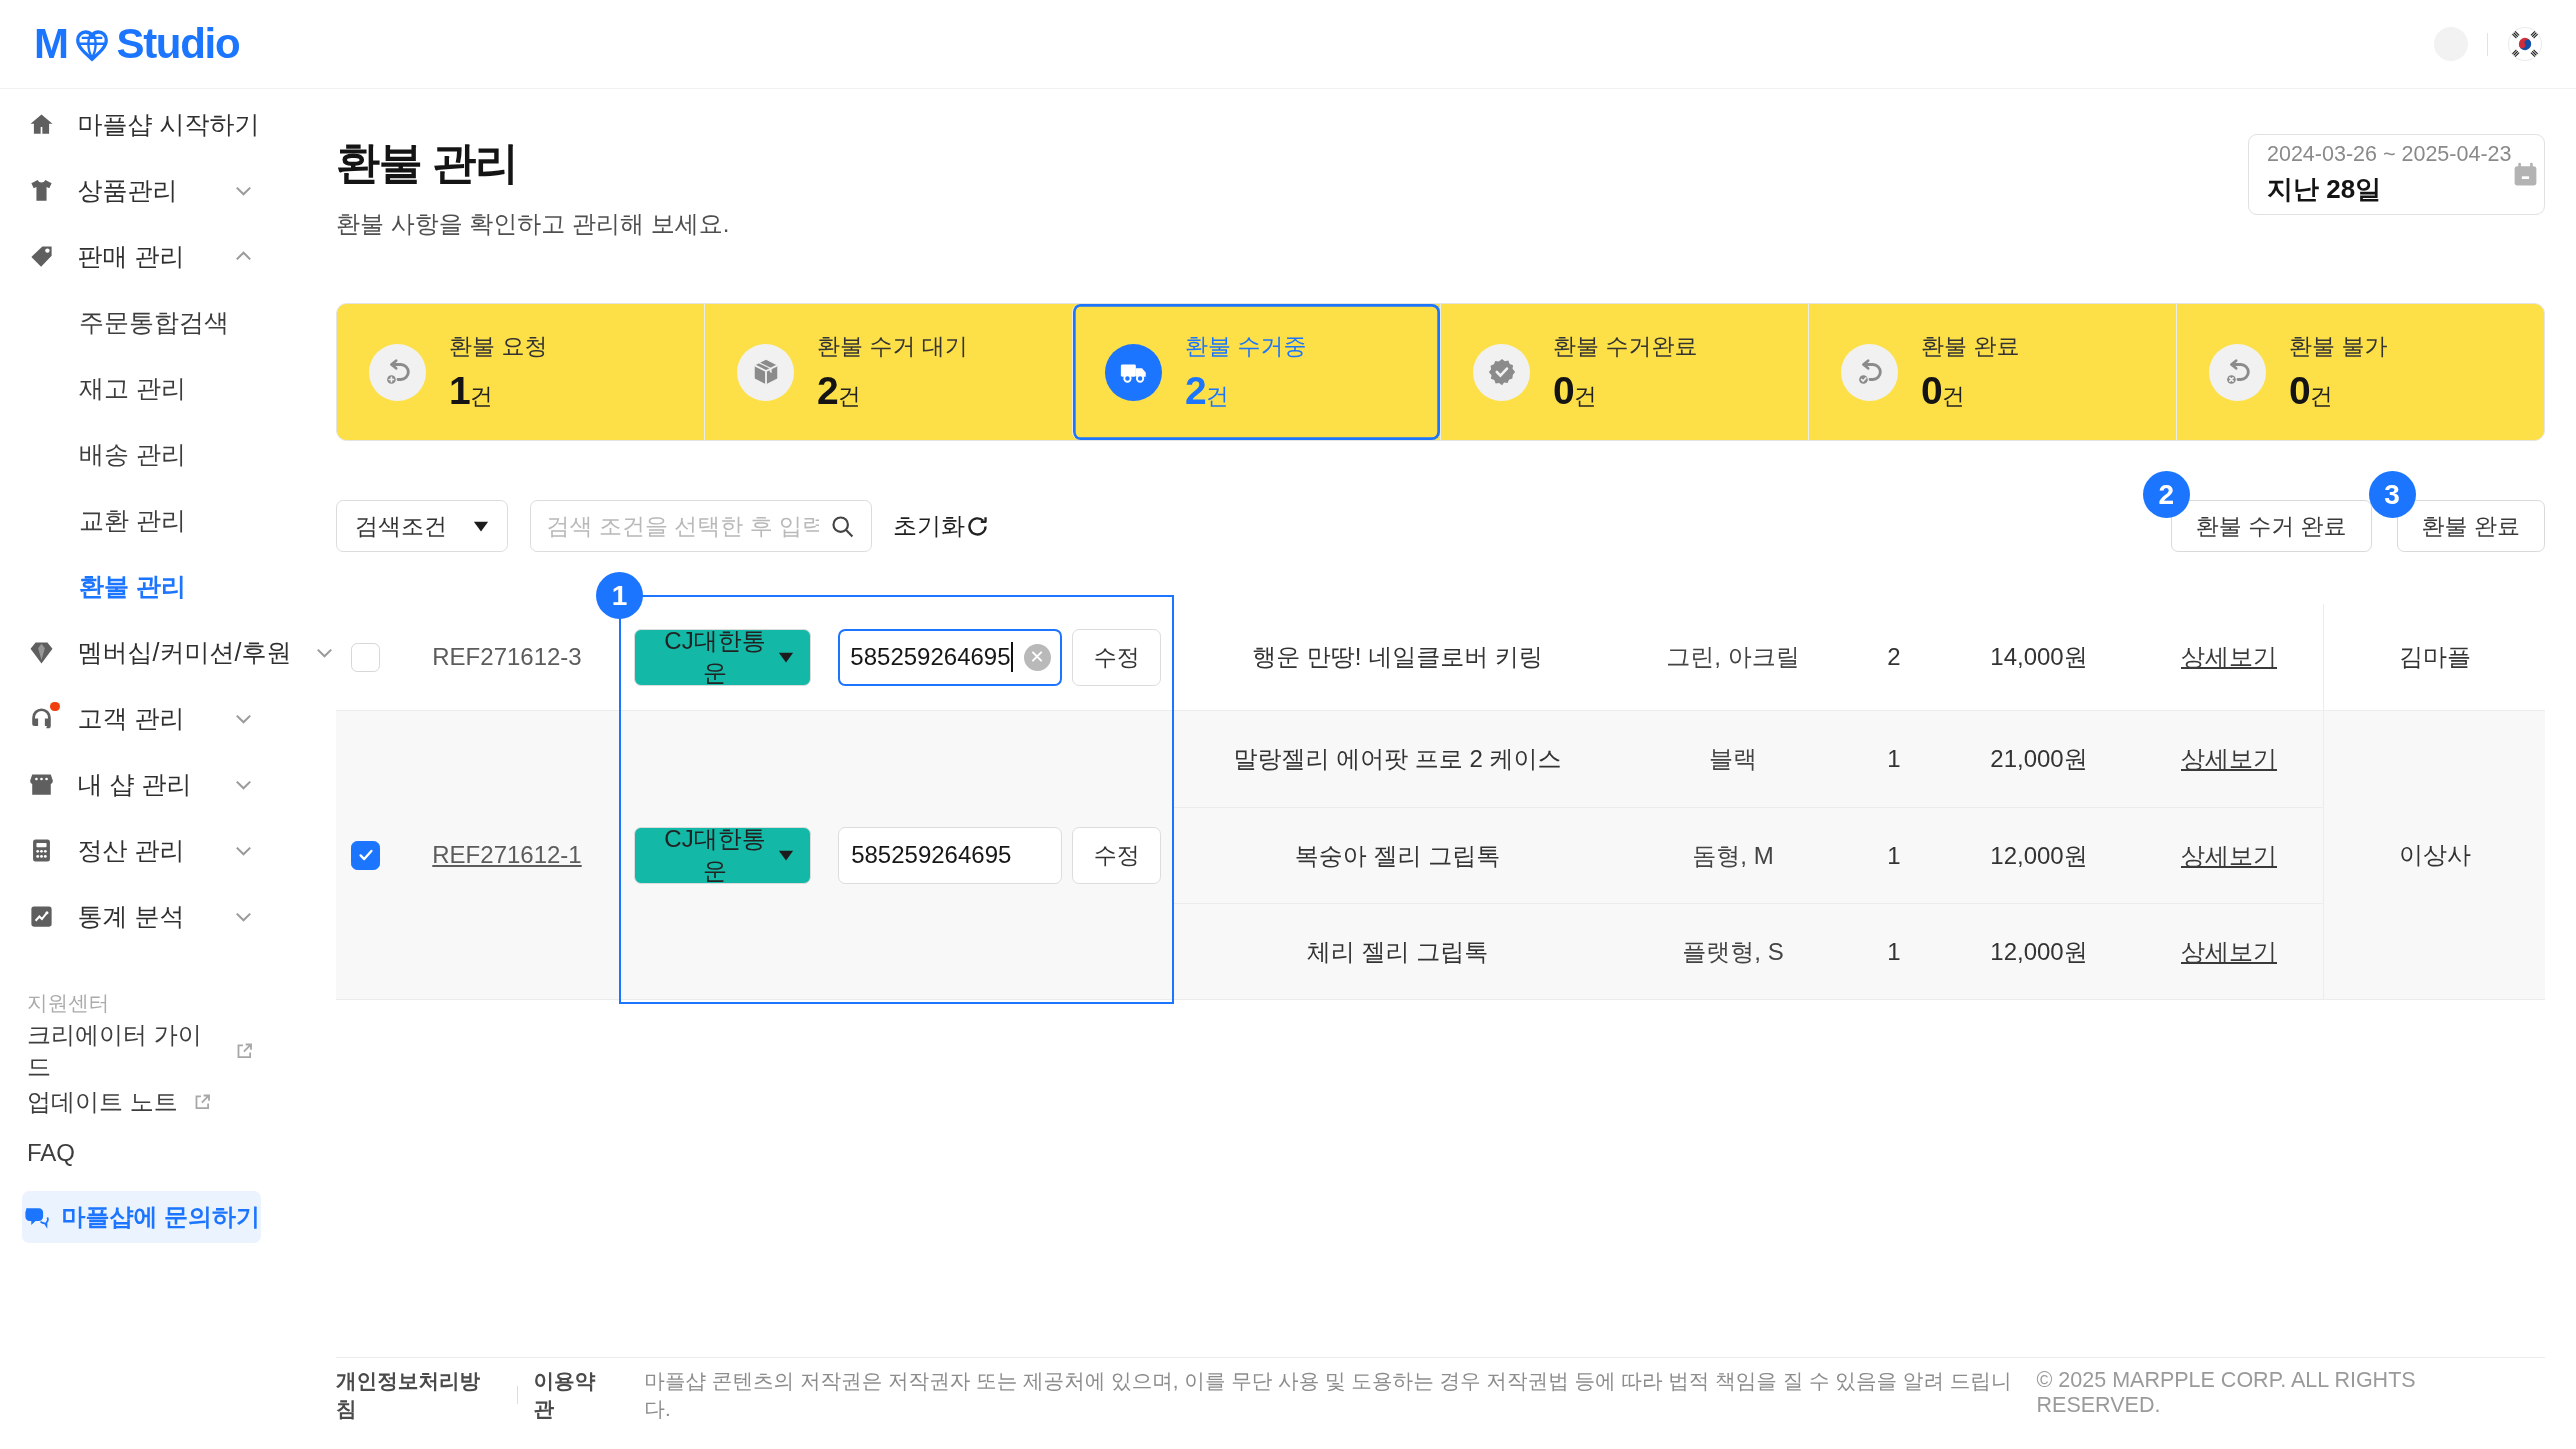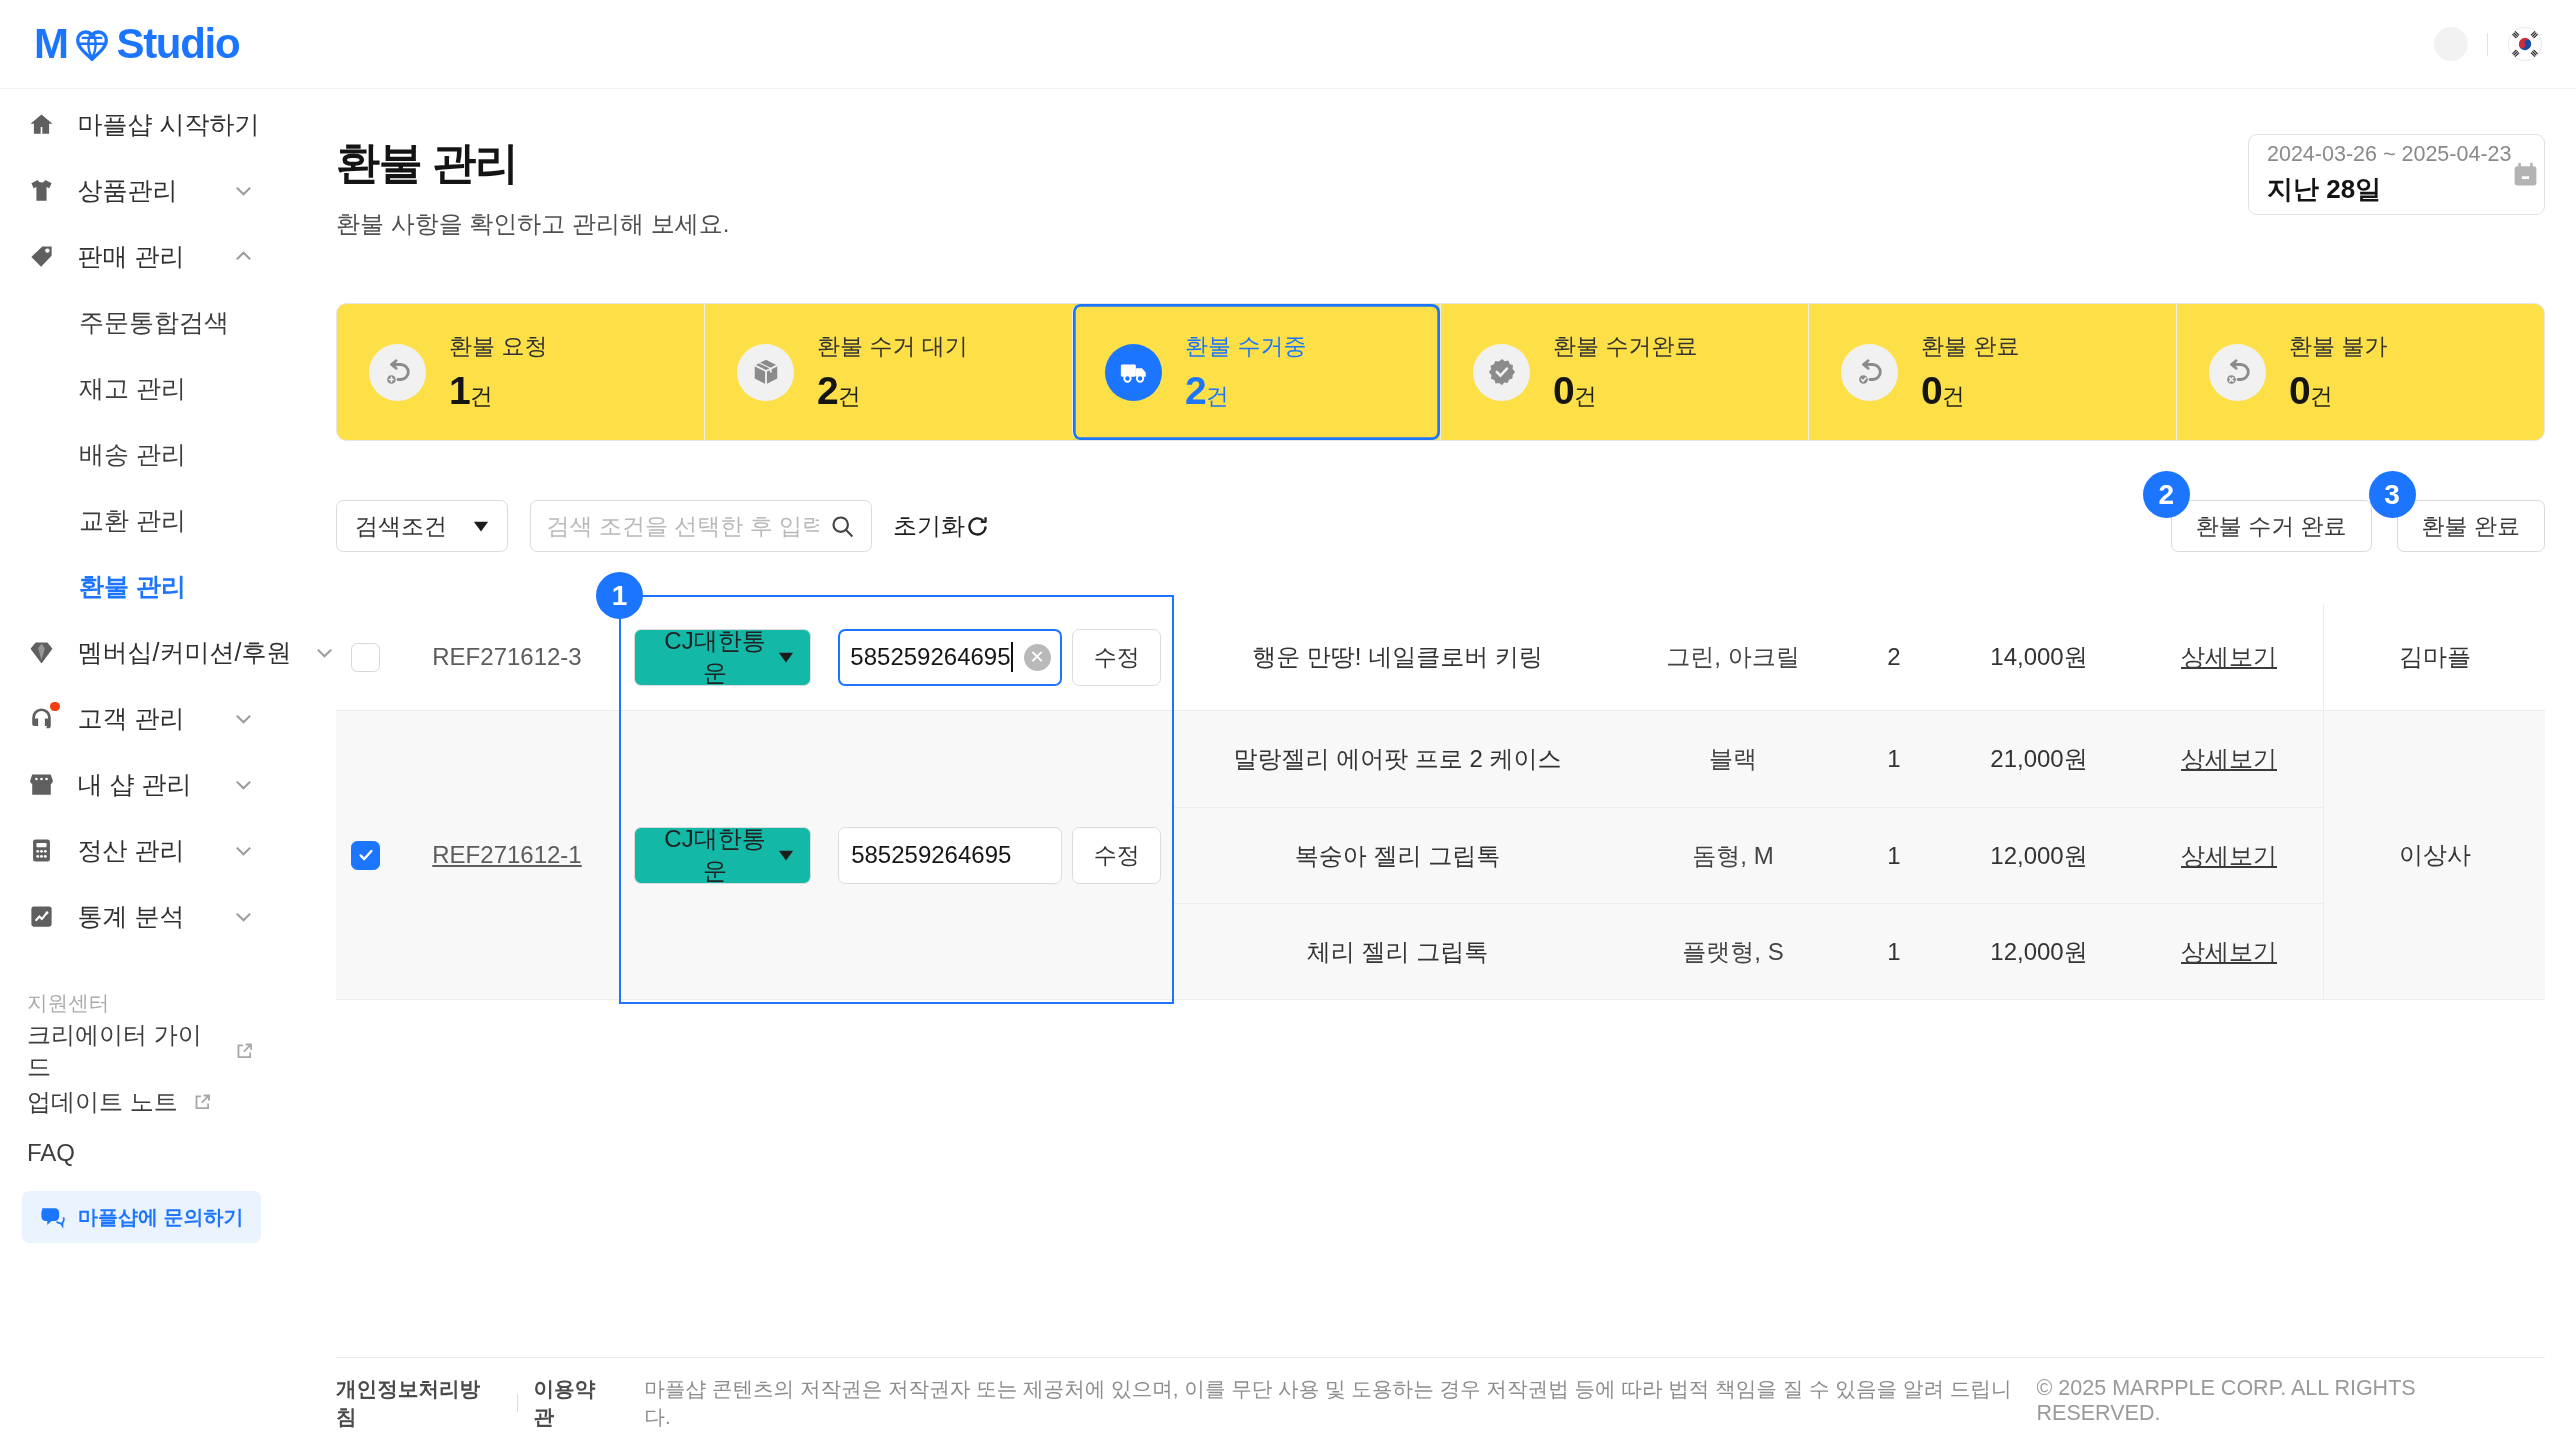--- a/index.html
+++ b/index.html
@@ -24,21 +24,21 @@
   
   .nav-item{height:66px;display:flex;align-items:center;gap:21.5px;padding:0 27px}
   .nav-ico{width:29px;height:29px;flex:none;color:#5f5f5f;position:relative;display:flex;align-items:center;justify-content:center}
   .nav-label{font-size:25px;color:#2f2f2f;font-weight:500;white-space:nowrap}
   .chev{margin-left:auto;flex:none;display:flex}
   .sub-item{height:66px;display:flex;align-items:center;padding-left:79px;font-size:25px;color:#3d3d3d}
   .sub-item.active{color:#1C75FF;font-weight:700}
   .support-title{margin:39px 27px 9px;font-size:20.6px;color:#ababab}
   .support-link{height:51px;display:flex;align-items:center;gap:14.3px;padding:0 27px;font-size:24px;color:#3d3d3d}
   .contact-btn{margin:12.5px 21.5px 0;height:52px;border-radius:7.2px;background:#EBF3FE;color:#1C75FF;
-    display:flex;align-items:center;justify-content:center;gap:12.5px;font-size:20px;font-weight:600;border:0;font-family:inherit}
+    display:flex;align-items:center;justify-content:center;gap:12.5px;font-size:24px;font-weight:600;border:0;font-family:inherit}
 
   
   .page-head{display:flex;justify-content:space-between;align-items:flex-start;margin-top:45px}
   .page-title{font-size:44px;font-weight:800;letter-spacing:-1.3px;color:#141414}
   .page-sub{margin-top:15px;font-size:24px;color:#4f4f4f}
   .datebox{width:297px;height:81px;border:0.9px solid #e1e1e1;border-radius:9px;padding:5px 18px;
     display:flex;align-items:center;justify-content:space-between;background:#fff}
   .date-range{font-size:21.5px;color:#8a8a8a;white-space:nowrap}
   .date-preset{font-size:26px;font-weight:700;color:#141414;margin-top:5.4px}
 
@@ -104,21 +104,21 @@
   .clear{margin-left:auto;width:27px;height:27px;border-radius:50%;background:#b9b9b9;color:#fff;
     display:flex;align-items:center;justify-content:center;font-size:18px;line-height:1;flex:none}
   .edit-btn{width:89px;height:57px;border:0.9px solid #dcdcdc;border-radius:7.2px;background:#fff;
     font-size:23px;color:#333;font-family:inherit}
 
   .ann-box{position:absolute;left:283px;top:-9px;width:555px;height:calc(100% + 12.5px);
     border:2.7px solid #1C75FF;pointer-events:none}
   .ann-box .marker{position:absolute;left:-25px;top:-25px}
 
   
-  .footer{margin-top:auto;height:92px;border-top:0.9px solid #ececec;padding-top:17px;
+  .footer{margin-top:auto;height:92px;border-top:0.9px solid #ececec;padding-top:9px;
     display:flex;justify-content:space-between;align-items:flex-start}
   .f-left{display:flex;align-items:center;gap:16px;font-size:20.6px}
   .f-strong{font-weight:700;color:#4a4a4a}
   .f-sep{width:0.9px;height:18px;background:#ddd}
   .f-notice{color:#8c8c8c;margin-left:12.5px}
   .f-right{font-size:21.5px;color:#9a9a9a;margin-top:0.9px}
 
   svg{display:block}
   .red-dot{position:absolute;top:-2.7px;right:-3.6px;width:9.8px;height:9.8px;border-radius:50%;background:#f03e0e}
 </style>

